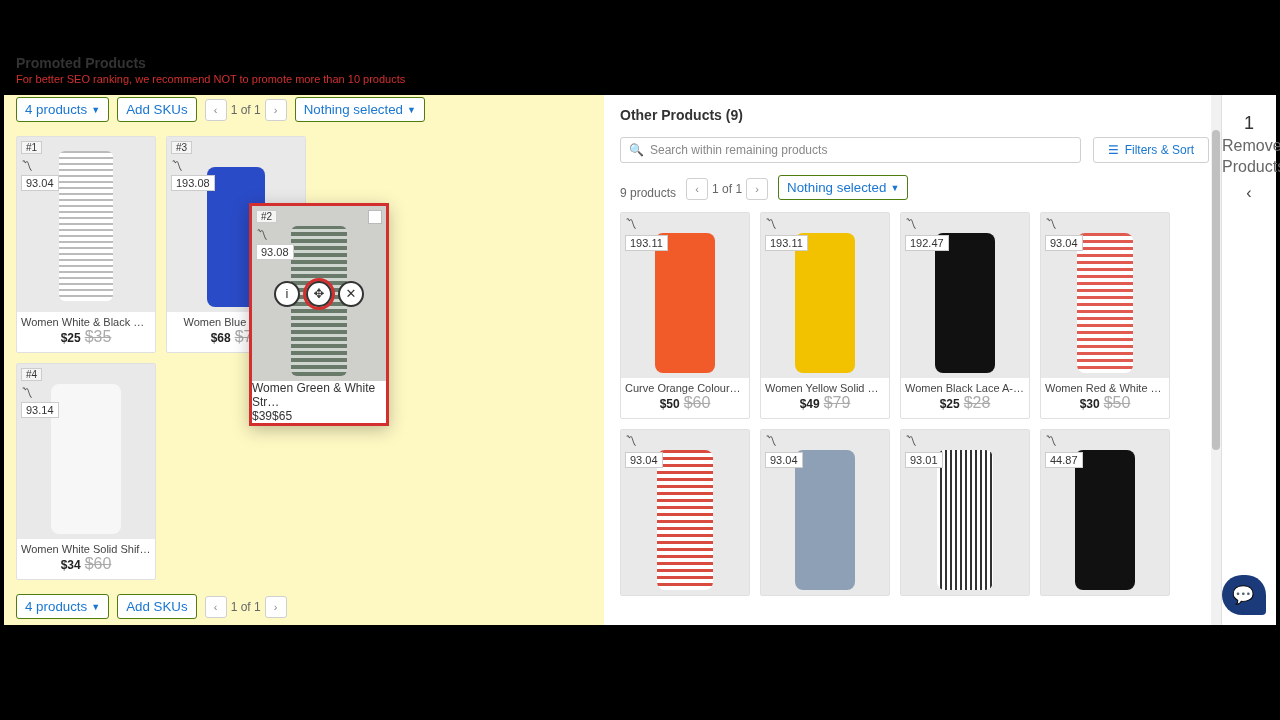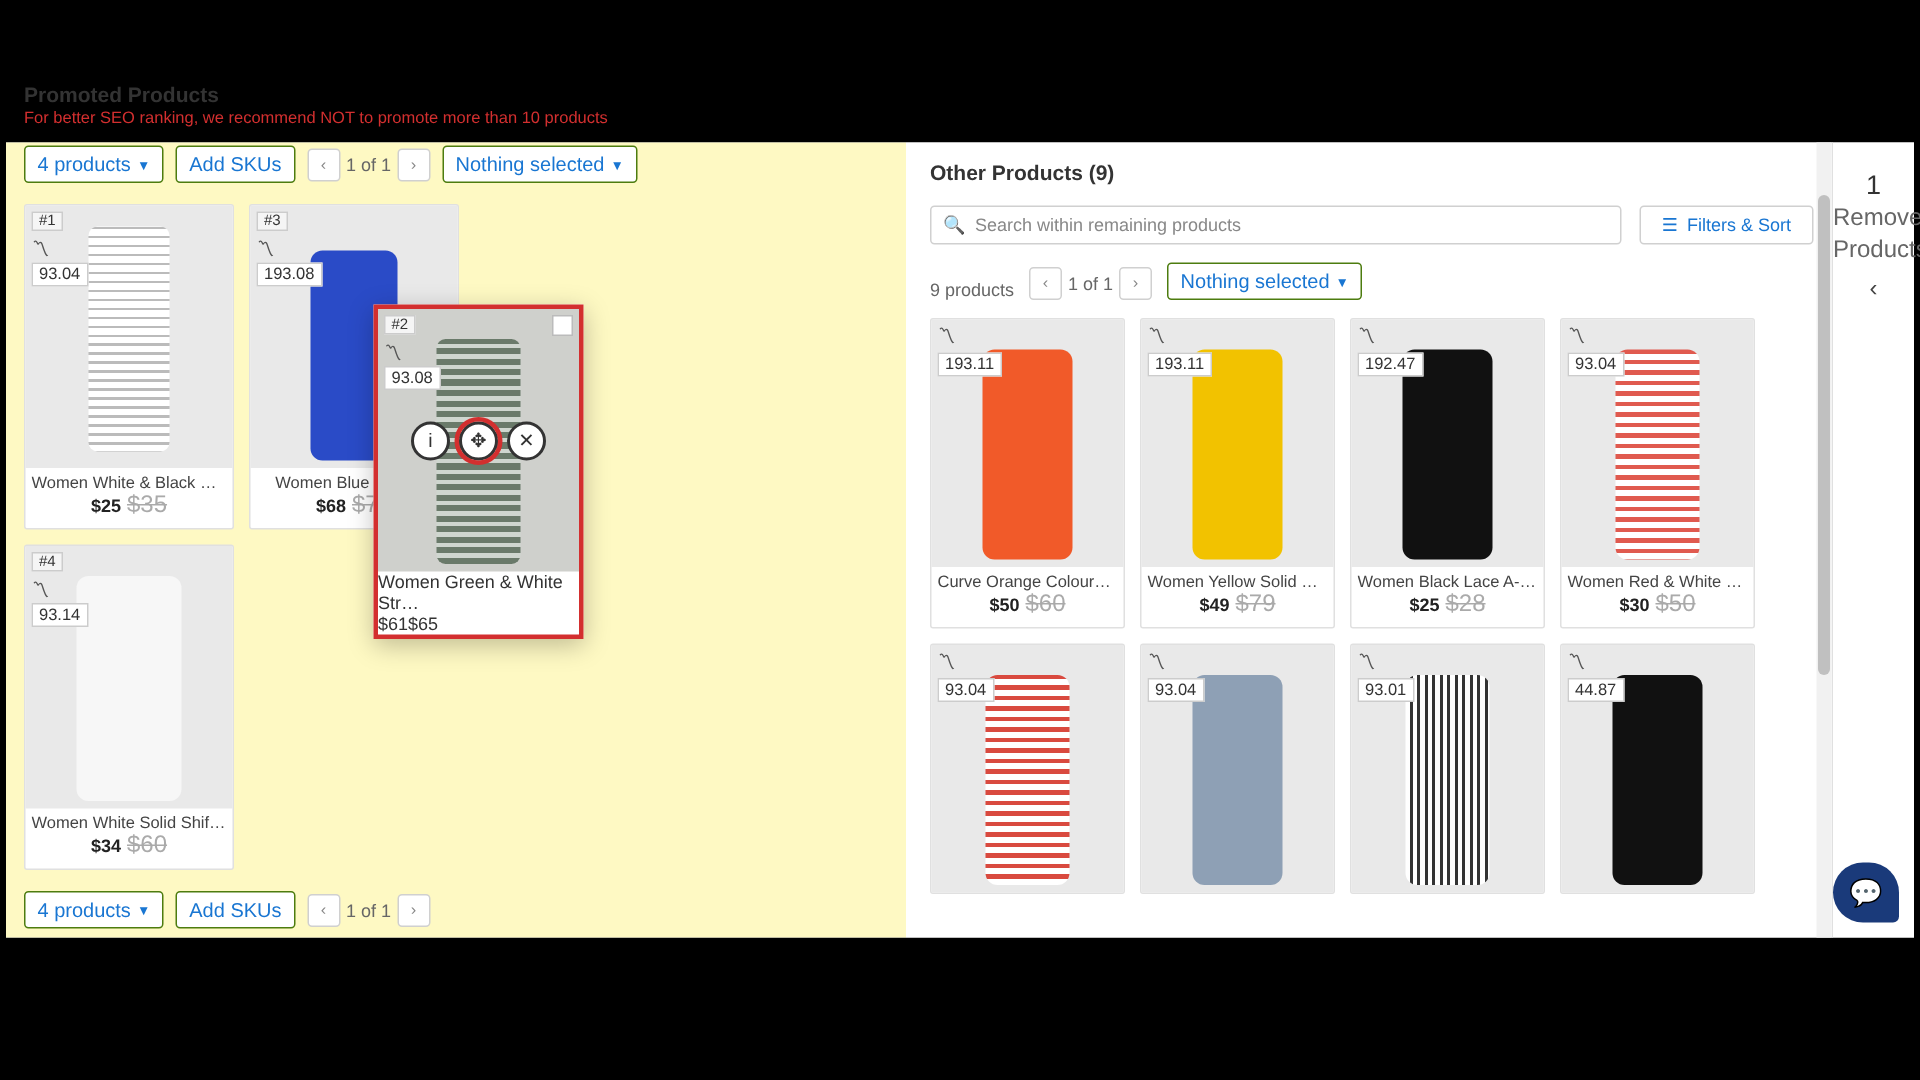--- a/index.html
+++ b/index.html
@@ -140,21 +140,21 @@
               <div class="torso" style="top:20px;width:56px;height:150px;background:repeating-linear-gradient(0deg,#6a7a6a,#6a7a6a 4px,#cfd6cf 4px,#cfd6cf 7px);border-radius:6px;"></div>
             </div>
           <div class="overlay">
             <div class="obtn">i</div>
             <div class="obtn hl">✥</div>
             <div class="obtn">✕</div>
           </div>
         </div>
         <div class="info">
           <div class="title">Women Green &amp; White Str…</div>
-          <div><span class="price">$61</span><span class="old">$65</span></div>
+          <div><span class="price">$39</span><span class="old">$65</span></div>
         </div>
       </div>
     </div>
 
     <div class="toolbar">
       <button class="tb-btn">
           <span>4 products</span>
           <span class="caret">▼</span>
         </button>
       <button class="tb-btn">Add SKUs</button>

